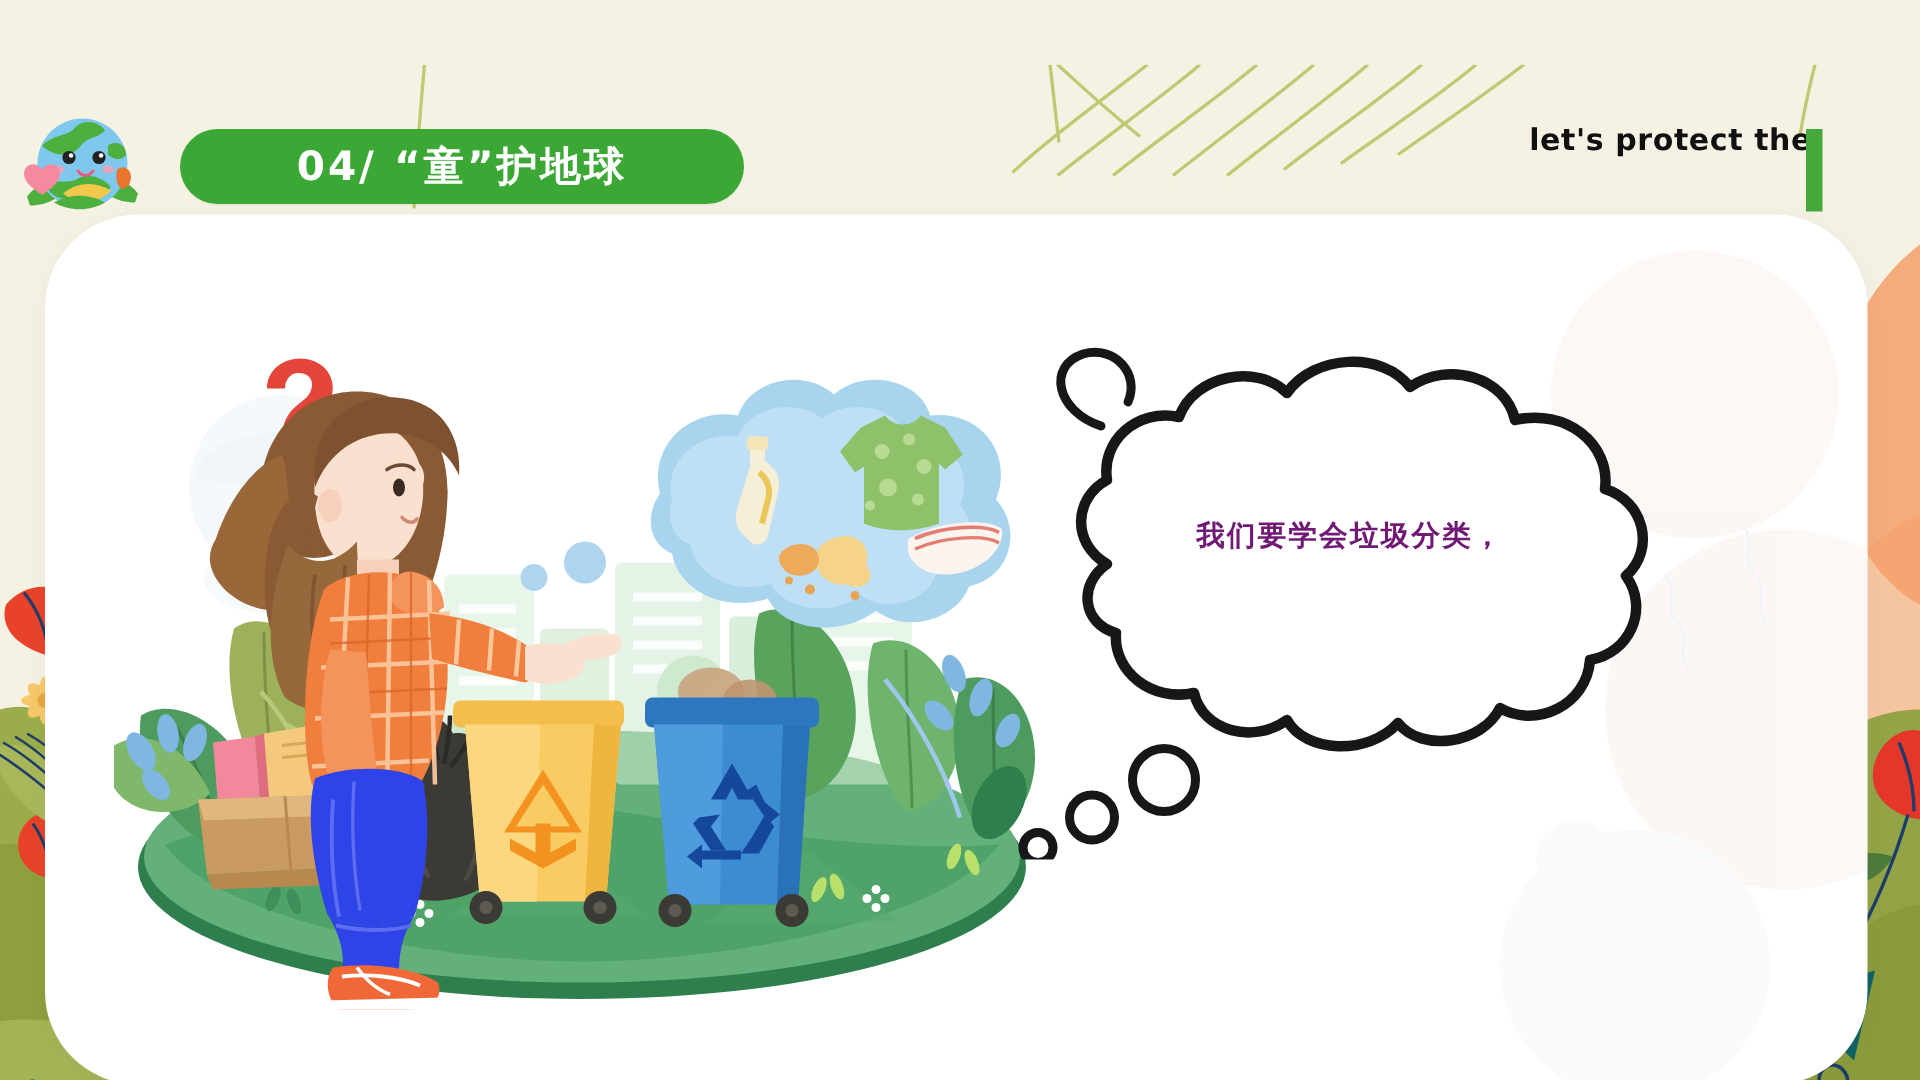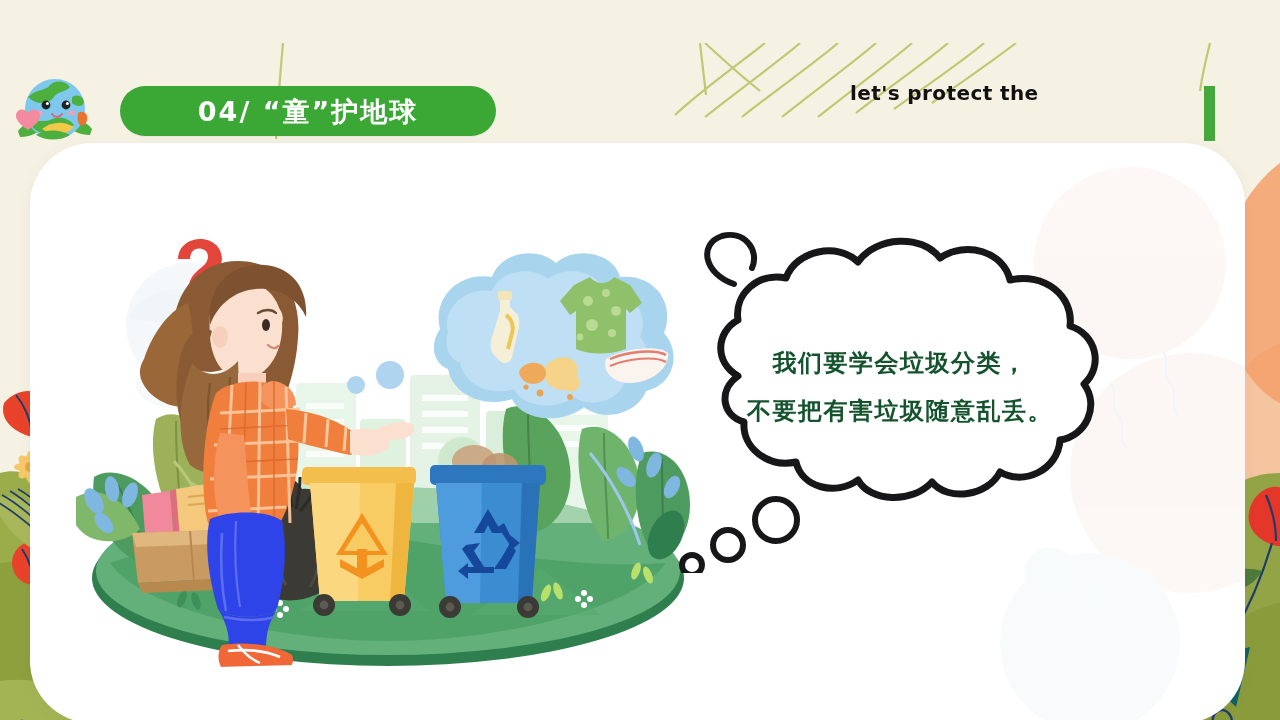--- a/index.html
+++ b/index.html
@@ -28,40 +28,40 @@
     background:#3BA836;border-radius:25px;
     display:flex;align-items:center;justify-content:center;
     box-shadow:0 1px 0 rgba(0,0,0,.04);
   }
   .title-pill span{
     color:#FFFFFF;font-size:27px;font-weight:bold;letter-spacing:2px;
     font-family:"DejaVu Sans","Liberation Sans",sans-serif;
     white-space:nowrap;line-height:1;
   }
   .subtitle{
-    position:absolute;right:100px;top:36px;width:330px;
-    color:#111111;
+    position:absolute;right:72px;top:36px;width:330px;
+    text-align:right;color:#111111;
     font-size:20px;font-weight:bold;line-height:1.45;
     font-family:"DejaVu Sans","Liberation Sans",sans-serif;
     letter-spacing:.4px;
   }
   .subtitle-bar{
     position:absolute;left:1204px;top:43px;width:11px;height:55px;
     background:#45A83B;
   }
 
   
   .illus{position:absolute;left:70px;top:190px;width:620px;height:440px;}
 
   
   .bubble{position:absolute;left:660px;top:185px;width:470px;height:345px;}
   .bubble-text{
     position:absolute;left:740px;top:296px;width:320px;
-    text-align:center;color:#14532d;
-    font-size:24px;font-weight:bold;line-height:2.0;
+    text-align:center;color:#701a75;
+    font-size:19px;font-weight:bold;line-height:2.0;
     font-family:Liberation Sans, sans-serif;
     letter-spacing:1.5px;
   }
   .bubble-text div{white-space:nowrap;}
 </style>
 </head>
 <body>
 
 <div class="stage">
 
@@ -592,16 +592,15 @@
 
     <g fill="#FFFFFF" stroke="#17171A" stroke-width="6">
       <circle cx="116" cy="292" r="21"></circle>
       <circle cx="68" cy="317" r="15"></circle>
       <circle cx="32" cy="337" r="10"></circle>
     </g>
   </svg>
 
   <div class="bubble-text">
     <div>我们要学会垃圾分类，</div>
-    <div>不要把有害垃圾随意乱丢。</div>
   </div>
 
 </div>
 
 </body></html>

